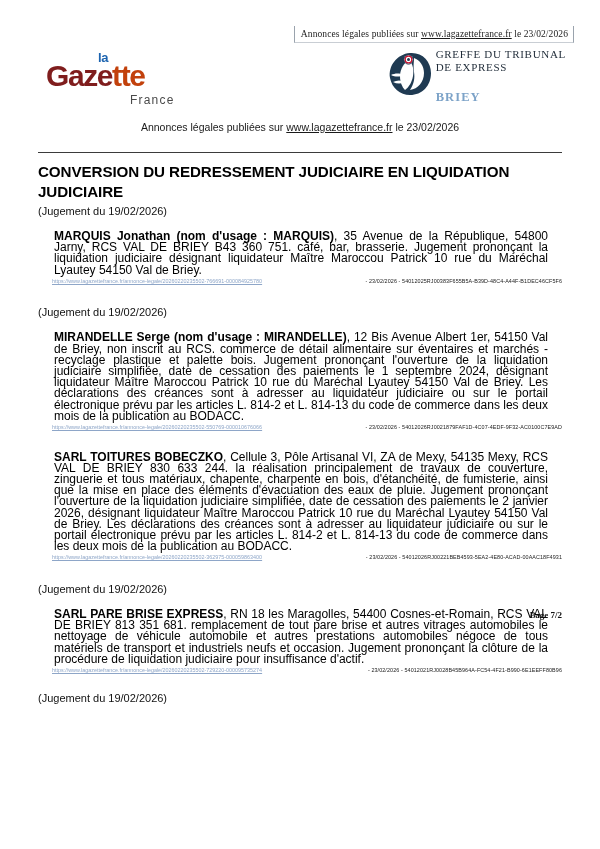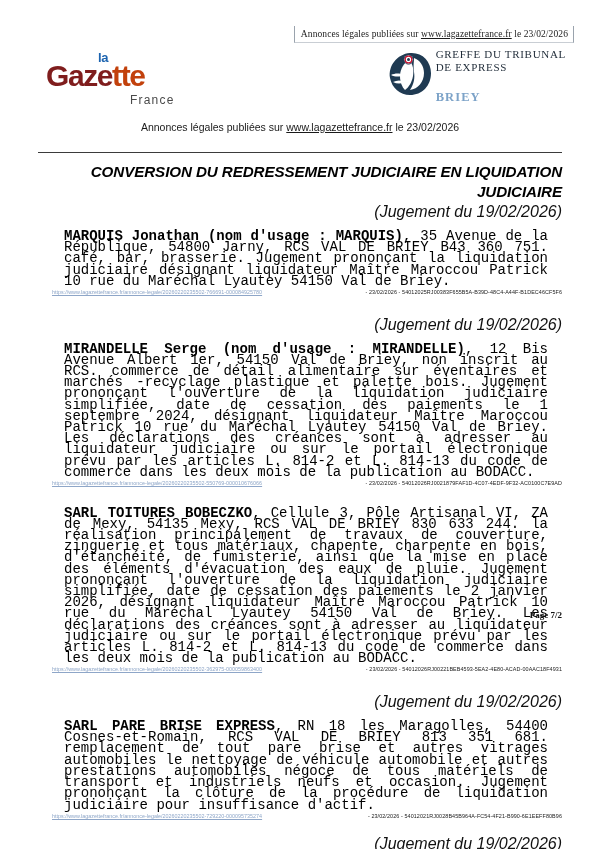--- a/index.html
+++ b/index.html
@@ -150,50 +150,49 @@
 
   
   .content {
     position: absolute;
     top: 162px;
     left: 38px;
     width: 524px;
   }
 
   .sec-head {
-    text-align: right;
+    text-align: left;
     margin: 0;
-    font-style: italic;
   }
   .sec-title {
     font-family: "Liberation Sans", sans-serif;
     font-weight: bold;
     font-size: 15.2px;
     line-height: 20px;
     color: #000;
     letter-spacing: -0.1px;
   }
   .sec-sub {
     font-family: "Liberation Sans", sans-serif;
-    font-size: 16px;
+    font-size: 11px;
     line-height: 17px;
     color: #111;
     margin-top: 1px;
   }
 
   .ann {
     margin-top: 11px;
   }
   .ann-body {
-    font-family: Liberation Mono, monospace;
-    font-size: 14px;
+    font-family: Liberation Sans, sans-serif;
+    font-size: 12px;
     line-height: 11.2px;
     text-align: justify;
     color: #000;
-    margin: 0 14px 0 26px;
+    margin: 0 14px 0 16px;
   }
   .ann-body b { font-weight: bold; }
 
   .ann-ref {
     margin: 2px 0 0 14px;
     display: flex;
     align-items: flex-start;
     justify-content: flex-start;
     font-family: "Liberation Sans", sans-serif;
     font-size: 5.4px;

